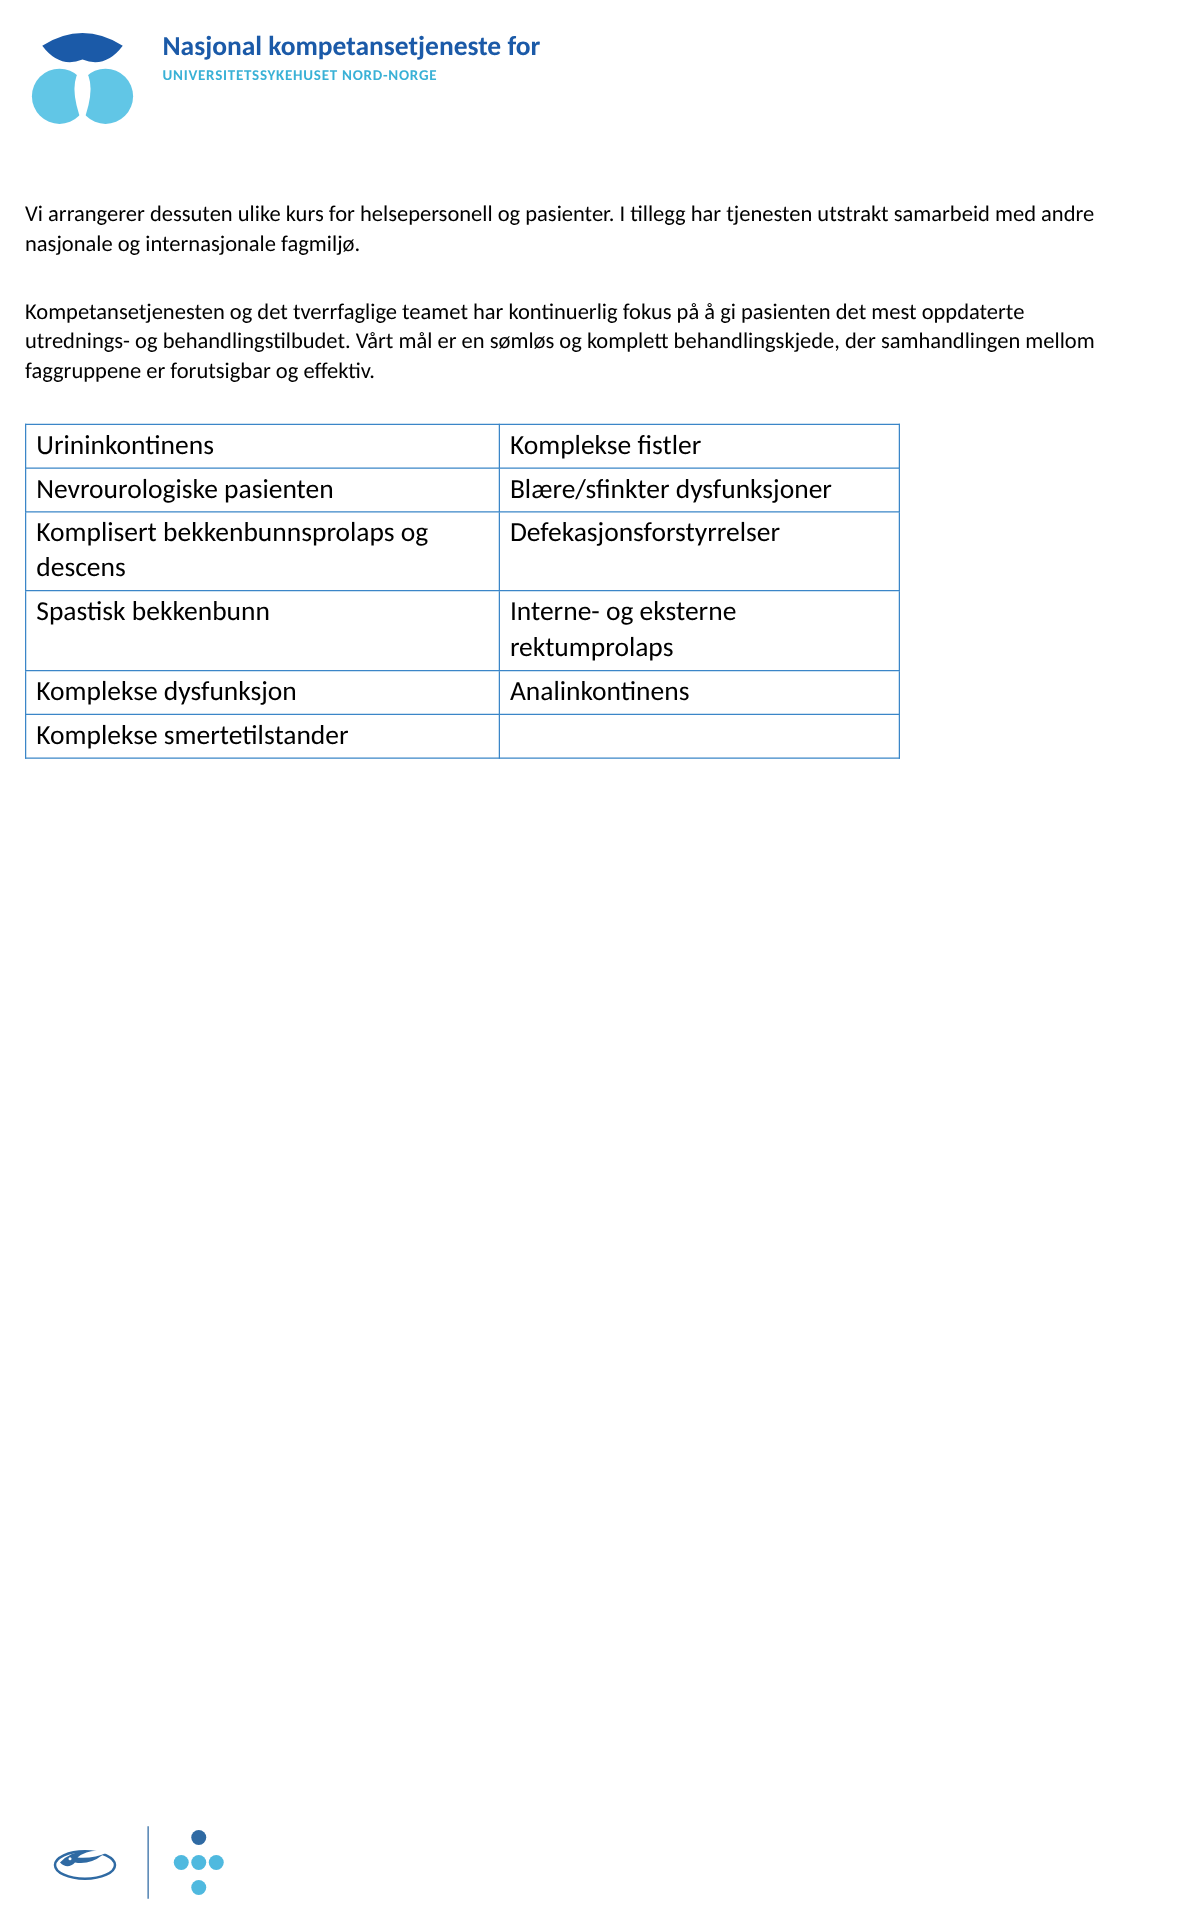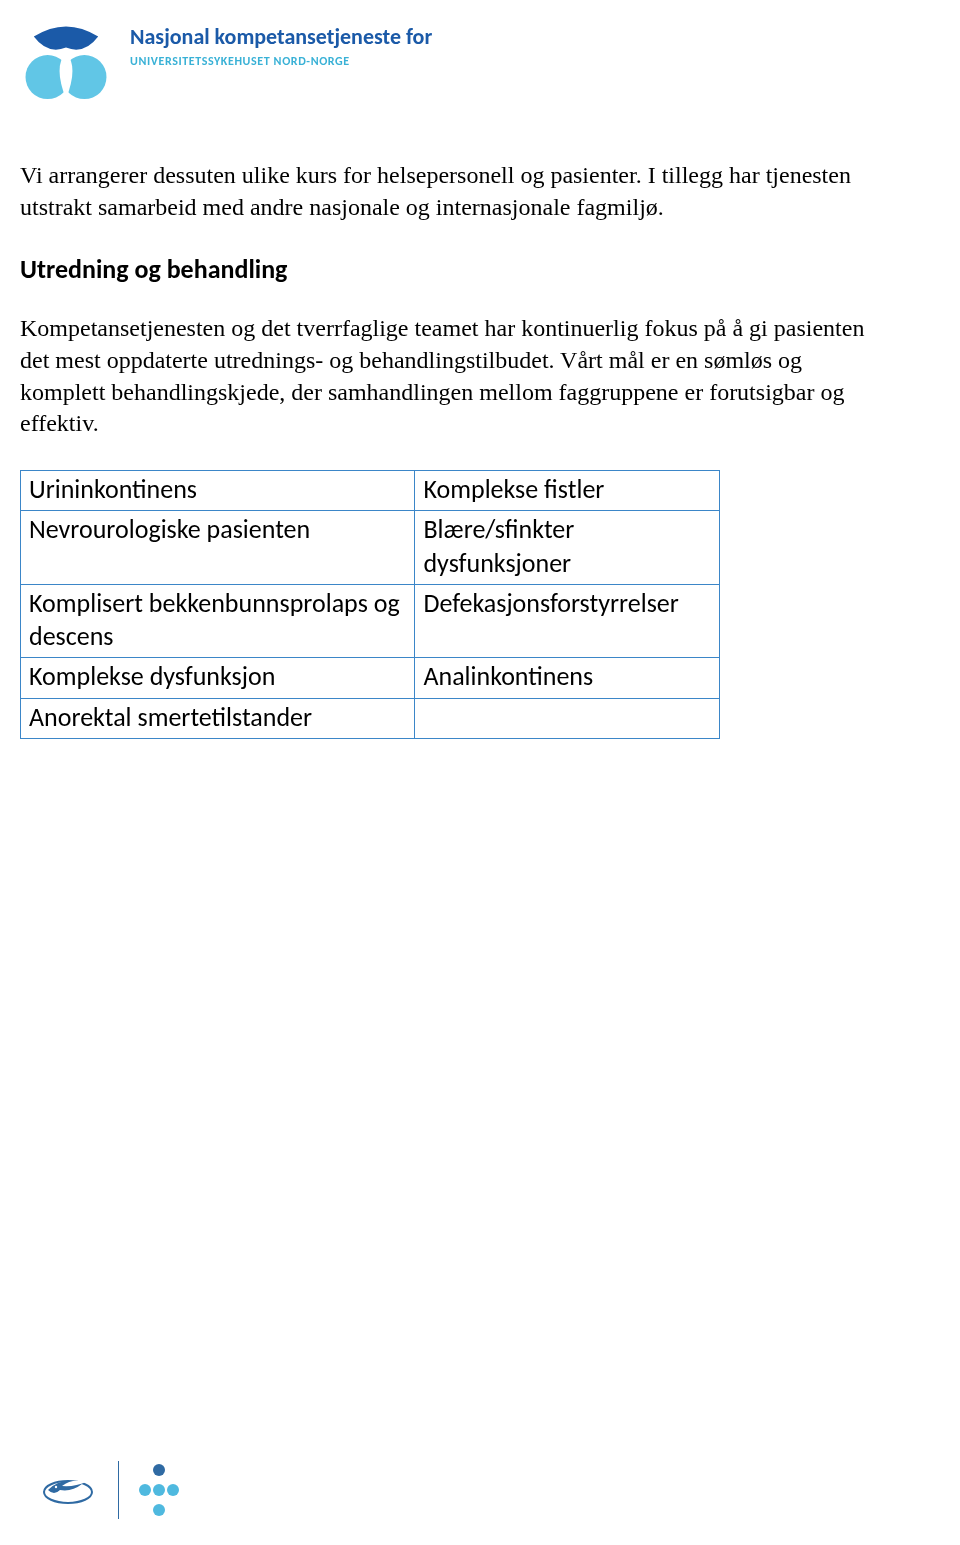--- a/index.html
+++ b/index.html
@@ -6,25 +6,25 @@
   html, body { width: 960px; background: #fff; font-family: Calibri, "Segoe UI", Arial, sans-serif; color: #000; }
   .page { width: 960px; min-height: 1545px; padding: 20px 42px 20px 20px; position: relative; }
 
   .header { display: flex; align-items: flex-start; gap: 18px; margin-bottom: 48px; }
   .logo-mark { width: 92px; height: 92px; position: relative; flex: 0 0 92px; }
   .logo-text { padding-top: 4px; }
   .logo-title { color: #1b5aa8; font-size: 22px; font-weight: 700; line-height: 1.2; }
   .logo-sub { color: #39b1d6; font-size: 12px; font-weight: 700; letter-spacing: 0.6px; margin-top: 4px; }
 
   .content { width: 872px; }
-  .para { font-size: 24px; line-height: 1.32; margin-bottom: 30px; font-family: Liberation Serif, serif; }
+  .para { font-size: 18px; line-height: 1.32; margin-bottom: 30px; }
   .heading { font-size: 26px; font-weight: 700; margin-bottom: 28px; }
 
   table.cond { border-collapse: collapse; width: 700px; margin-top: 4px; }
-  table.cond td { border: 1px solid #3b86c8; padding: 2px 8px 4px 8px; font-size: 26px; line-height: 1.28; vertical-align: top; }
+  table.cond td { border: 1px solid #3b86c8; padding: 2px 8px 4px 8px; font-size: 22px; line-height: 1.28; vertical-align: top; }
 
   .footer { position: absolute; left: 42px; bottom: 26px; display: flex; align-items: center; gap: 20px; }
   .footer-bird { width: 56px; height: 36px; }
   .footer-sep { width: 1px; height: 58px; background: #2f6aa3; }
   .footer-dots { width: 40px; height: 52px; position: relative; }
   .dot { position: absolute; width: 12px; height: 12px; border-radius: 50%; }
 </style>
 </head>
 <body>
 
@@ -41,45 +41,48 @@
     </div>
     <div class="logo-text">
       <div class="logo-title">Nasjonal kompetansetjeneste for</div>
       <div class="logo-sub">UNIVERSITETSSYKEHUSET NORD-NORGE</div>
     </div>
   </div>
 
   <div class="content">
     <p class="para">Vi arrangerer dessuten ulike kurs for helsepersonell og pasienter. I tillegg har tjenesten utstrakt samarbeid med andre nasjonale og internasjonale fagmiljø.</p>
 
-    <p class="heading">Utredning og behandling</p>
 
     <p class="para">Kompetansetjenesten og det tverrfaglige teamet har kontinuerlig fokus på å gi pasienten det mest oppdaterte utrednings- og behandlingstilbudet. Vårt mål er en sømløs og komplett behandlingskjede, der samhandlingen mellom faggruppene er forutsigbar og effektiv.</p>
 
 
     <table class="cond">
       <tbody>
         <tr>
           <td>Urininkontinens</td>
           <td>Komplekse fistler</td>
         </tr>
         <tr>
           <td>Nevrourologiske pasienten</td>
           <td>Blære/sfinkter dysfunksjoner</td>
         </tr>
         <tr>
           <td>Komplisert bekkenbunnsprolaps og descens</td>
           <td>Defekasjonsforstyrrelser</td>
         </tr>
         <tr>
+          <td>Spastisk bekkenbunn</td>
+          <td>Interne- og eksterne rektumprolaps</td>
+        </tr>
+        <tr>
           <td>Komplekse dysfunksjon</td>
           <td>Analinkontinens</td>
         </tr>
         <tr>
-          <td>Anorektal smertetilstander</td>
+          <td>Komplekse smertetilstander</td>
           <td></td>
         </tr>
       </tbody>
     </table>
   </div>
 
   <div class="footer">
     <div class="footer-bird">
       <svg viewBox="0 0 56 36" width="56" height="36">
         <ellipse cx="26" cy="20" rx="24" ry="11" fill="none" stroke="#2f6aa3" stroke-width="2"></ellipse>

